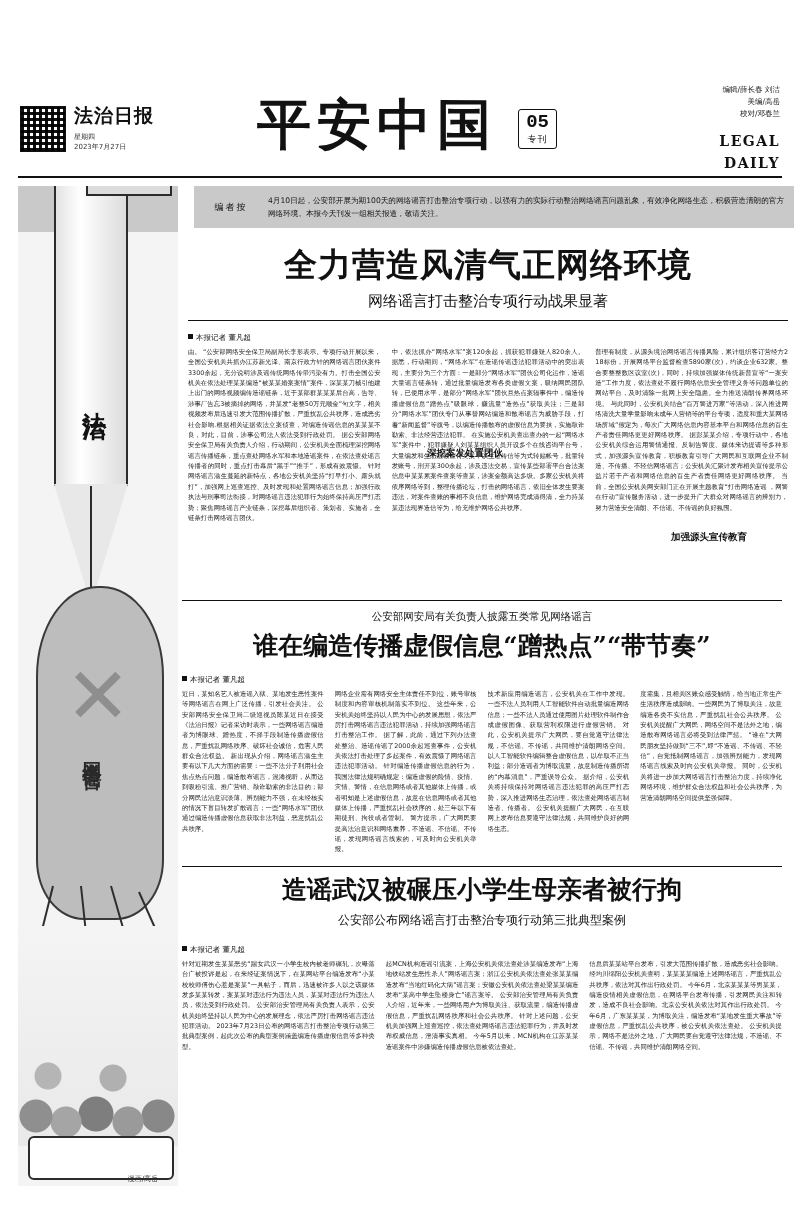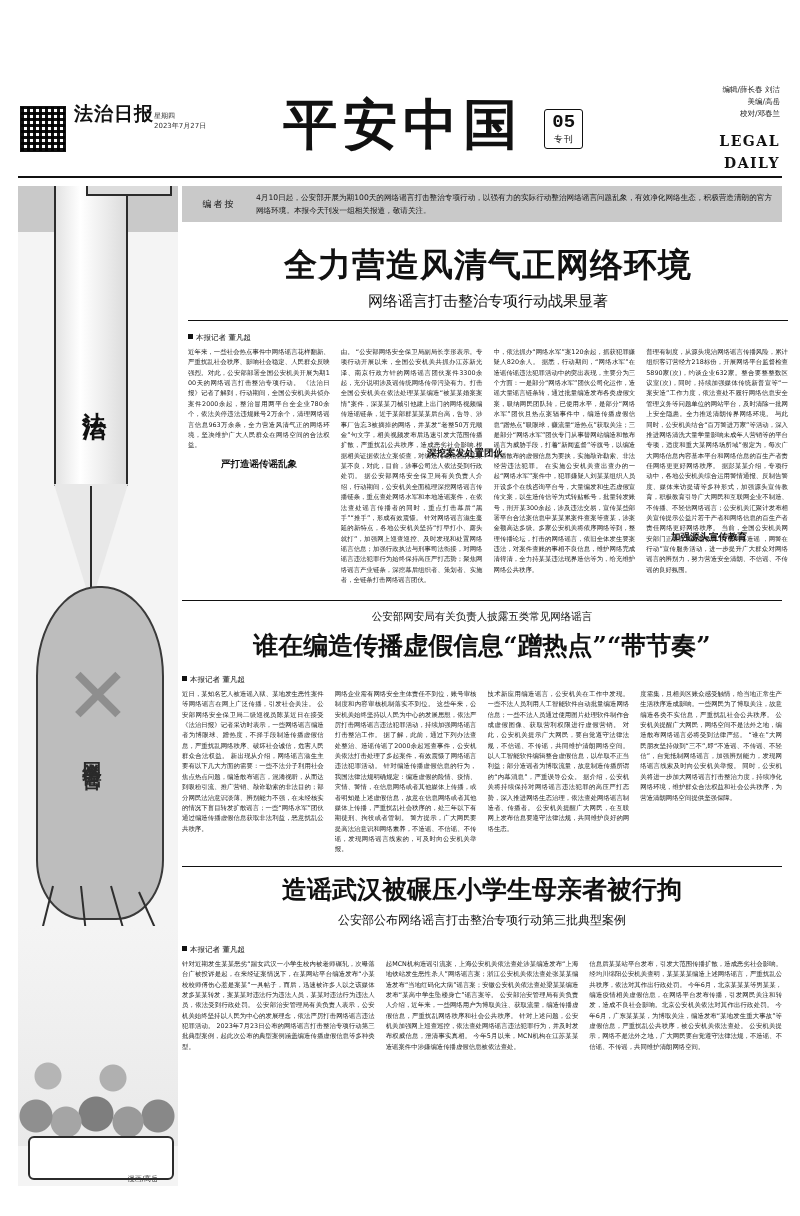--- a/index.html
+++ b/index.html
@@ -35,21 +35,21 @@
     background:
       repeating-linear-gradient(90deg, #111 0 3px, #fff 3px 6px),
       repeating-linear-gradient(0deg, #111 0 3px, #fff 3px 6px);
     background-blend-mode: multiply;
     border: 1px solid #111;
     box-sizing: border-box;
   }
   .paper-logo {
     margin-left: 8px;
     display: flex;
-    flex-direction: row;
+    flex-direction: column;
     justify-content: center;
     height: 50px;
   }
   .paper-logo .cn {
     font-family: "DejaVu Serif", "Liberation Serif", serif;
     font-size: 19px;
     font-weight: bold;
     letter-spacing: 1px;
     color: #111;
     line-height: 1;
@@ -230,22 +230,22 @@
   .illo-credit {
     position: absolute;
     right: 20px; bottom: 2px;
     font-size: 7px;
     color: #333;
   }
 
   
   .editor-note {
     position: absolute;
-    left: 182px; top: 186px;
-    width: 600px; height: 36px;
+    left: 194px; top: 186px;
+    width: 600px; height: 42px;
     background: #c9c9c9;
     display: flex;
     align-items: center;
   }
   .editor-note .tag {
     width: 74px;
     text-align: center;
     font-size: 9px;
     color: #111;
     letter-spacing: 2px;
@@ -386,25 +386,20 @@
   </div>
 
   <div class="art" style="left:188px; top:246px; width:600px;">
     <div class="art-title" style="font-size:33px; letter-spacing:1px;">全力营造风清气正网络环境</div>
     <div class="art-sub" style="font-size:15px; margin-top:8px;">网络谣言打击整治专项行动战果显著</div>
     <div class="hr-thin" style="left:0px; top:74px; width:600px; height:1px; position:absolute;"></div>
     <div style="margin-top:22px;">
       <div class="byline"><span class="sq"></span><span>本报记者  董凡超</span></div>
       <div class="cols">
         <div class="col" style="height:300px;">
-          <p>近年来，一些社会热点事件中网络谣言花样翻新、严重扰乱社会秩序、影响社会稳定、人民群众反映强烈。对此，公安部部署全国公安机关开展为期100天的网络谣言打击整治专项行动。
-《法治日报》记者了解到，行动期间，全国公安机关共侦办案件2000余起，整治冒用两平台全企业780余个，依法关停违法违规账号2万余个，清理网络谣言信息963万余条，全力营造风清气正的网络环境，坚决维护广大人民群众在网络空间的合法权益。</p>
-          <div class="subhead">严打造谣传谣乱象</div>
-        </div>
-        <div class="col" style="height:300px;">
           <p>由。
 “公安部网络安全保卫局副局长李形表示。专项行动开展以来，全国公安机关共抓办江苏新光泽、南京行政方针的网络谣言团伙案件3300余起，充分说明涉及谣传统网络传帚污染有力。打击全国公安机关在依法处理某某编造“被某某婚案案情”案件，深某某刀械引他建上出门的网络视频编传造谣链条，近于某部群某某某后台高，告导、涉事厂告忘3被摘掉的网络，并某发“老整50万元顺金”句文字，相关视频发布后迅速引发大范围传播扩散，严重扰乱公共秩序，造成恶劣社会影响.根据相关证据依法立案侦查，对编造传谣信息的某某某不良，对此，目前，涉事公司法人依法受到行政处罚。
 据公安部网络安全保卫局有关负责人介绍，行动期间，公安机关全面梳理深挖网络谣言传播链条，重点查处网络水军和本地造谣案件，在依法查处谣言传播者的同时，重点打击幕后“黑手”“推手”，形成有效震慑。
 针对网络谣言滋生蔓延的新特点，各地公安机关坚持“打早打小、露头就打”，加强网上巡查巡控、及时发现和处置网络谣言信息；加强行政执法与刑事司法衔接，对网络谣言违法犯罪行为始终保持高压严打态势；聚焦网络谣言产业链条，深挖幕后组织者、策划者、实施者，全链条打击网络谣言团伙。</p>
         </div>
         <div class="col" style="height:300px;">
           <p>中，依法抓办“网络水军”案120余起，抓获犯罪嫌疑人820余人。
 据悉，行动期间，“网络水军”在造谣传谣违法犯罪活动中的突出表现，主要分为三个方面：一是部分“网络水军”团伙公司化运作，造谣大量谣言链条转，通过批量编造发布各类虚假文案，吸纳网民团队转，已使用水平，是部分“网络水军”团伙且热点案辐事件中，编造传播虚假信息“蹭热点”吸眼球，赚流量“造热点”获取关注；三是部分“网络水军”团伙专门从事替网站编造和散布谣言为威胁手段，打着“新闻监督”等旗号，以编造传播散布的虚假信息为要挟，实施敲诈勒索、非法经营违法犯罪。
 在实施公安机关查出查办的一起“网络水军”案件中，犯罪嫌疑人刘某某组织人员开设多个在线咨询平台号，大量编发和生态虚假宣传文案，以生造传信等为式转贴帐号，批量转发账号，刑开某300余起，涉及违法交易，宣传某些部署平台合法案信息申某某累案件查案等查某，涉案金额高达多级。多家公安机关将依序网络等到，整理传播论坛，打击的网络谣言，依旧全体发生要案违法，对案件查账的事相不良信息，维护网络完成清得清，全力持某某违法现界造信等为，给充维护网络公共秩序。</p>
         </div>

